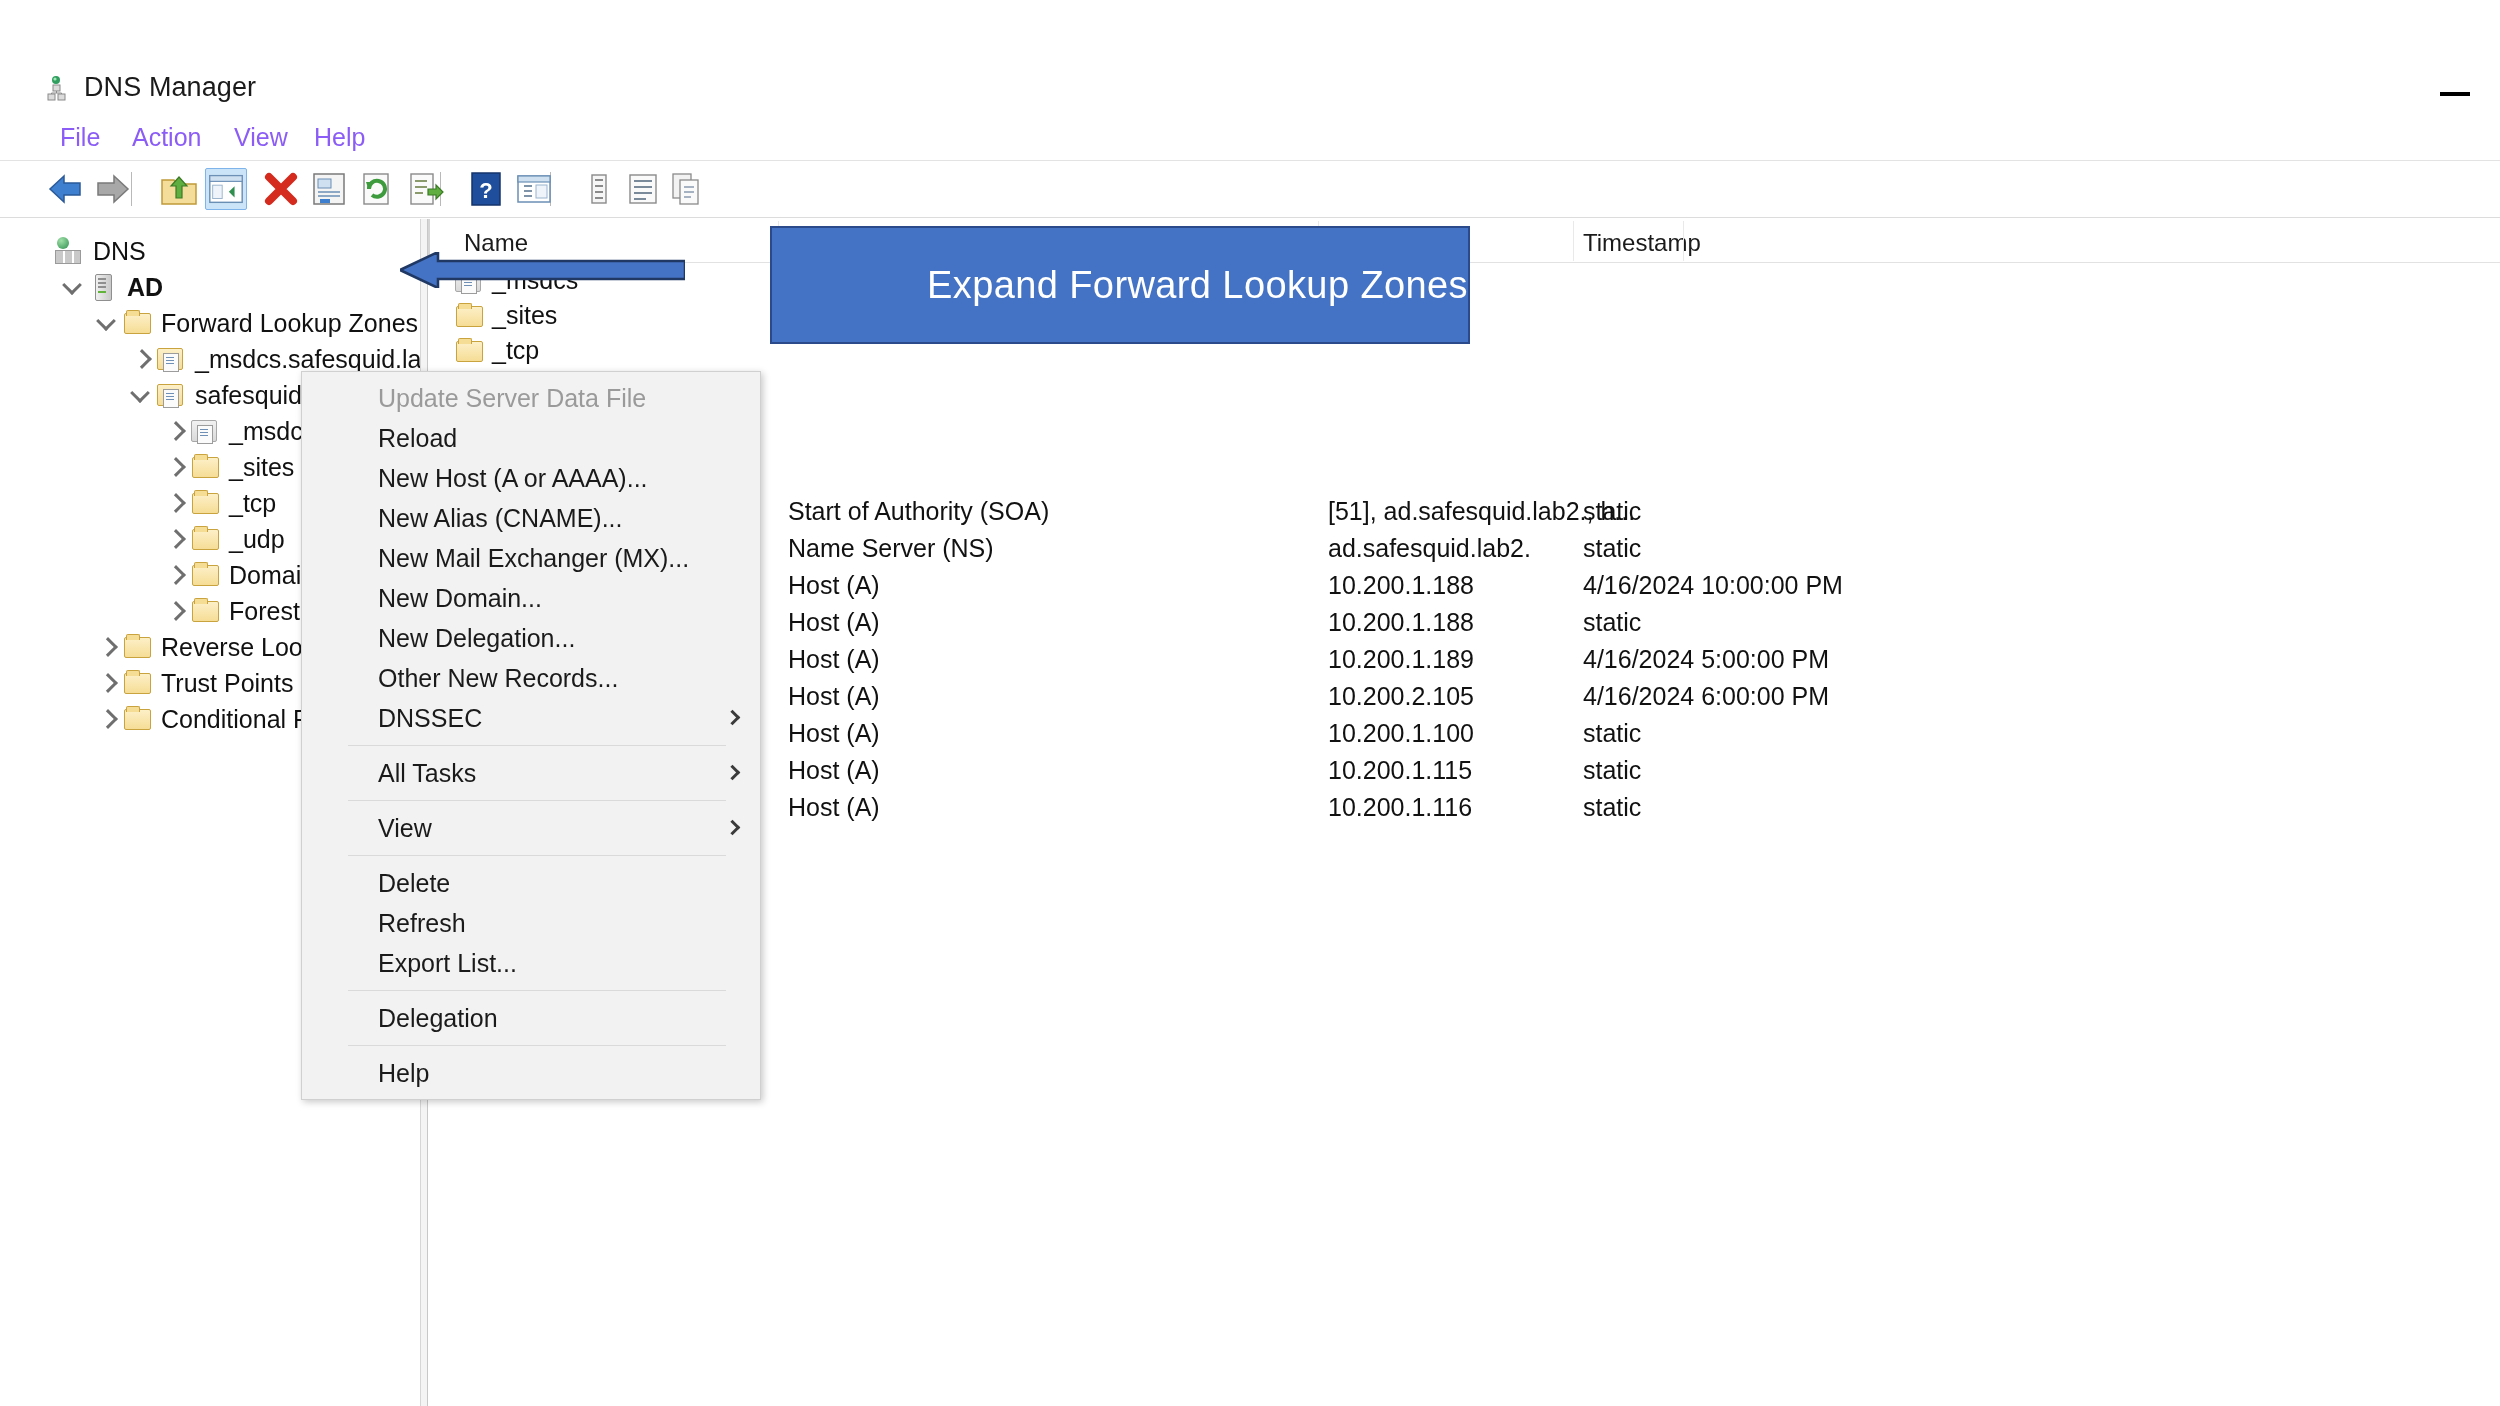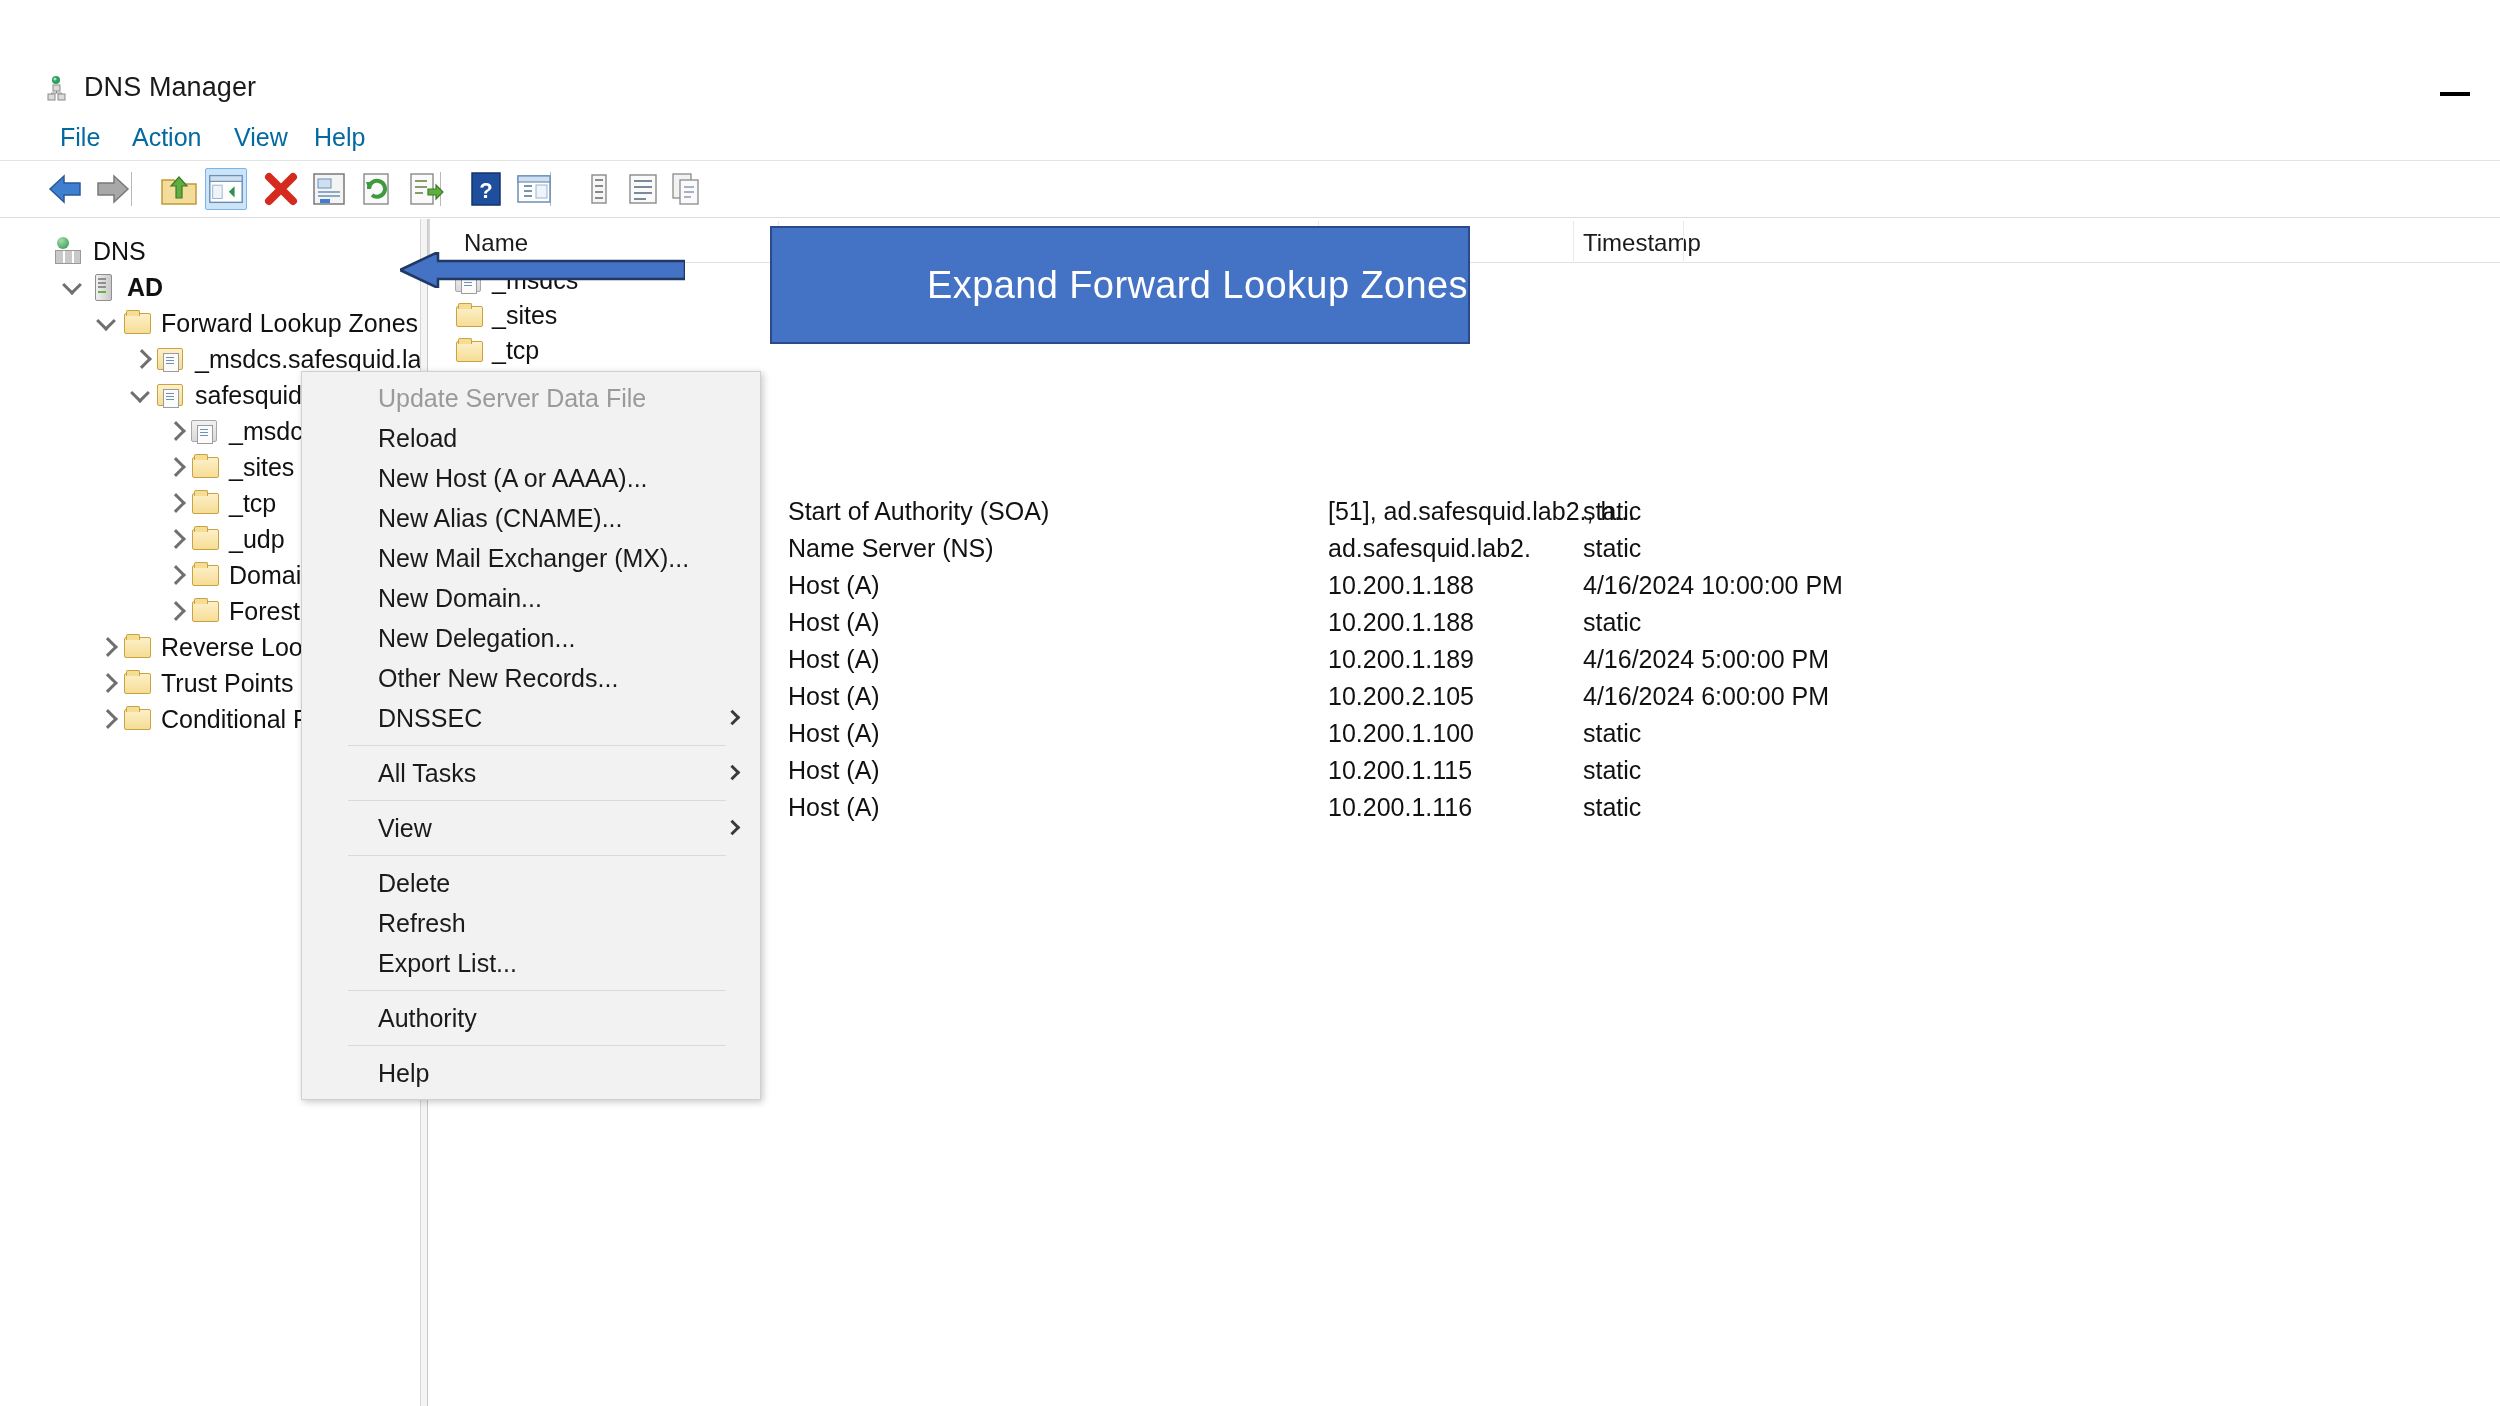--- a/index.html
+++ b/index.html
@@ -39,21 +39,21 @@
     background: #000;
   }
 
   
   .menubar {
     position: absolute; left: 0; top: 118px; width: 2500px; height: 42px;
     background: #ffffff;
   }
   .menu-item {
     position: absolute; top: 119px;
-    font-size: 25px; color: #0369a1; padding: 4px 10px; cursor: default;
+    font-size: 25px; color: #8b5cf6; padding: 4px 10px; cursor: default;
     white-space: nowrap;
   }
 
   
   .toolbar {
     position: absolute; left: 0; top: 160px; width: 2500px; height: 58px;
     background: #ffffff; border-top: 1px solid #e3e3e3; border-bottom: 1px solid #dcdcdc;
   }
   .tb-btn {
     position: absolute; top: 168px; width: 42px; height: 42px;
@@ -432,21 +432,21 @@
       <div class="ctx-item"><span>DNSSEC</span><span class="arrow"></span></div>
       <div class="ctx-sep"></div>
       <div class="ctx-item"><span>All Tasks</span><span class="arrow"></span></div>
       <div class="ctx-sep"></div>
       <div class="ctx-item"><span>View</span><span class="arrow"></span></div>
       <div class="ctx-sep"></div>
       <div class="ctx-item"><span>Delete</span></div>
       <div class="ctx-item"><span>Refresh</span></div>
       <div class="ctx-item"><span>Export List...</span></div>
       <div class="ctx-sep"></div>
-      <div class="ctx-item"><span>Authority</span></div>
+      <div class="ctx-item"><span>Delegation</span></div>
       <div class="ctx-sep"></div>
       <div class="ctx-item"><span>Help</span></div>
     </div>
 
   <svg class="anno-arrow" viewBox="0 0 285 36" preserveAspectRatio="none">
     <polygon points="0,18 38,0 38,9 285,9 285,27 38,27 38,36" fill="#4472c4" stroke="#1f3864" stroke-width="2.5"></polygon>
   </svg>
 
   <div class="anno-box">
     <span>Expand Forward Lookup Zones</span>

